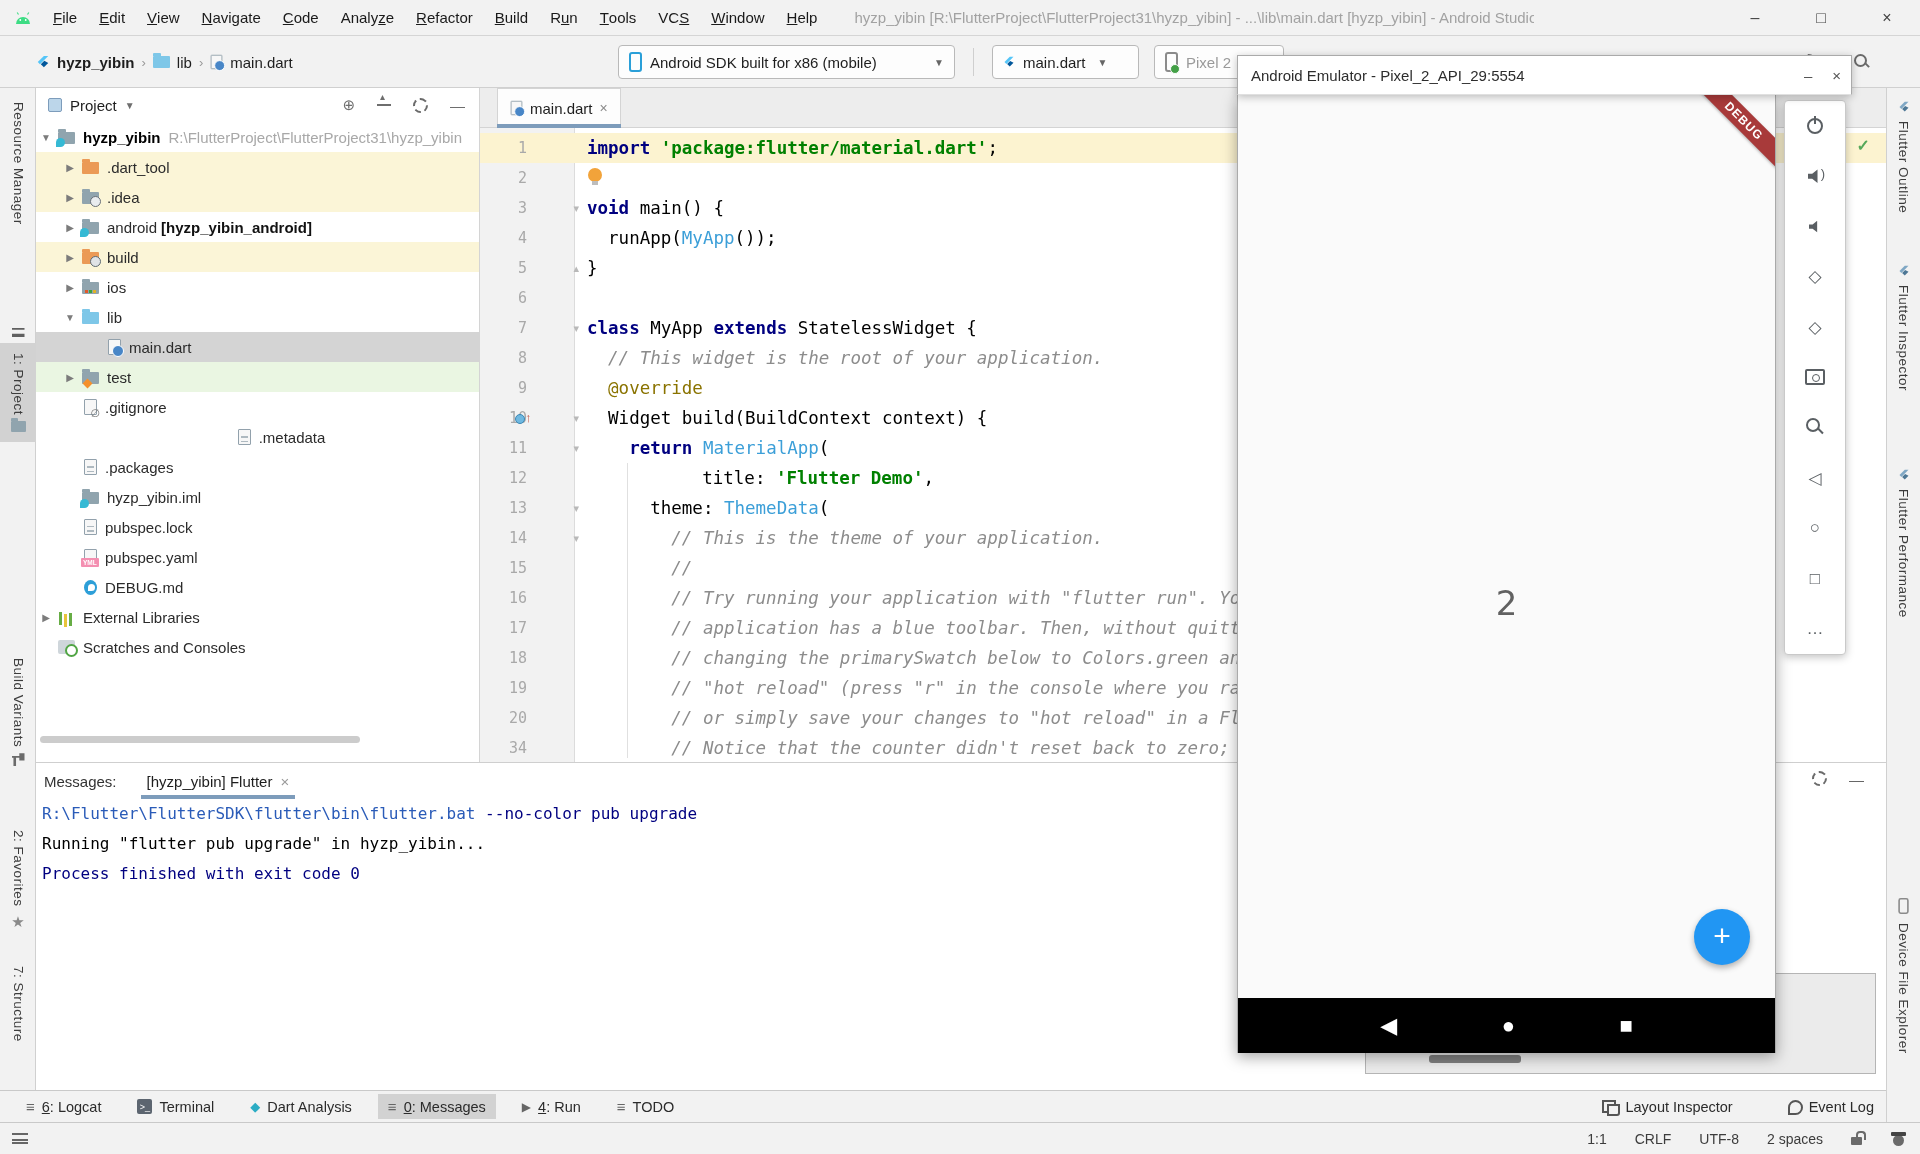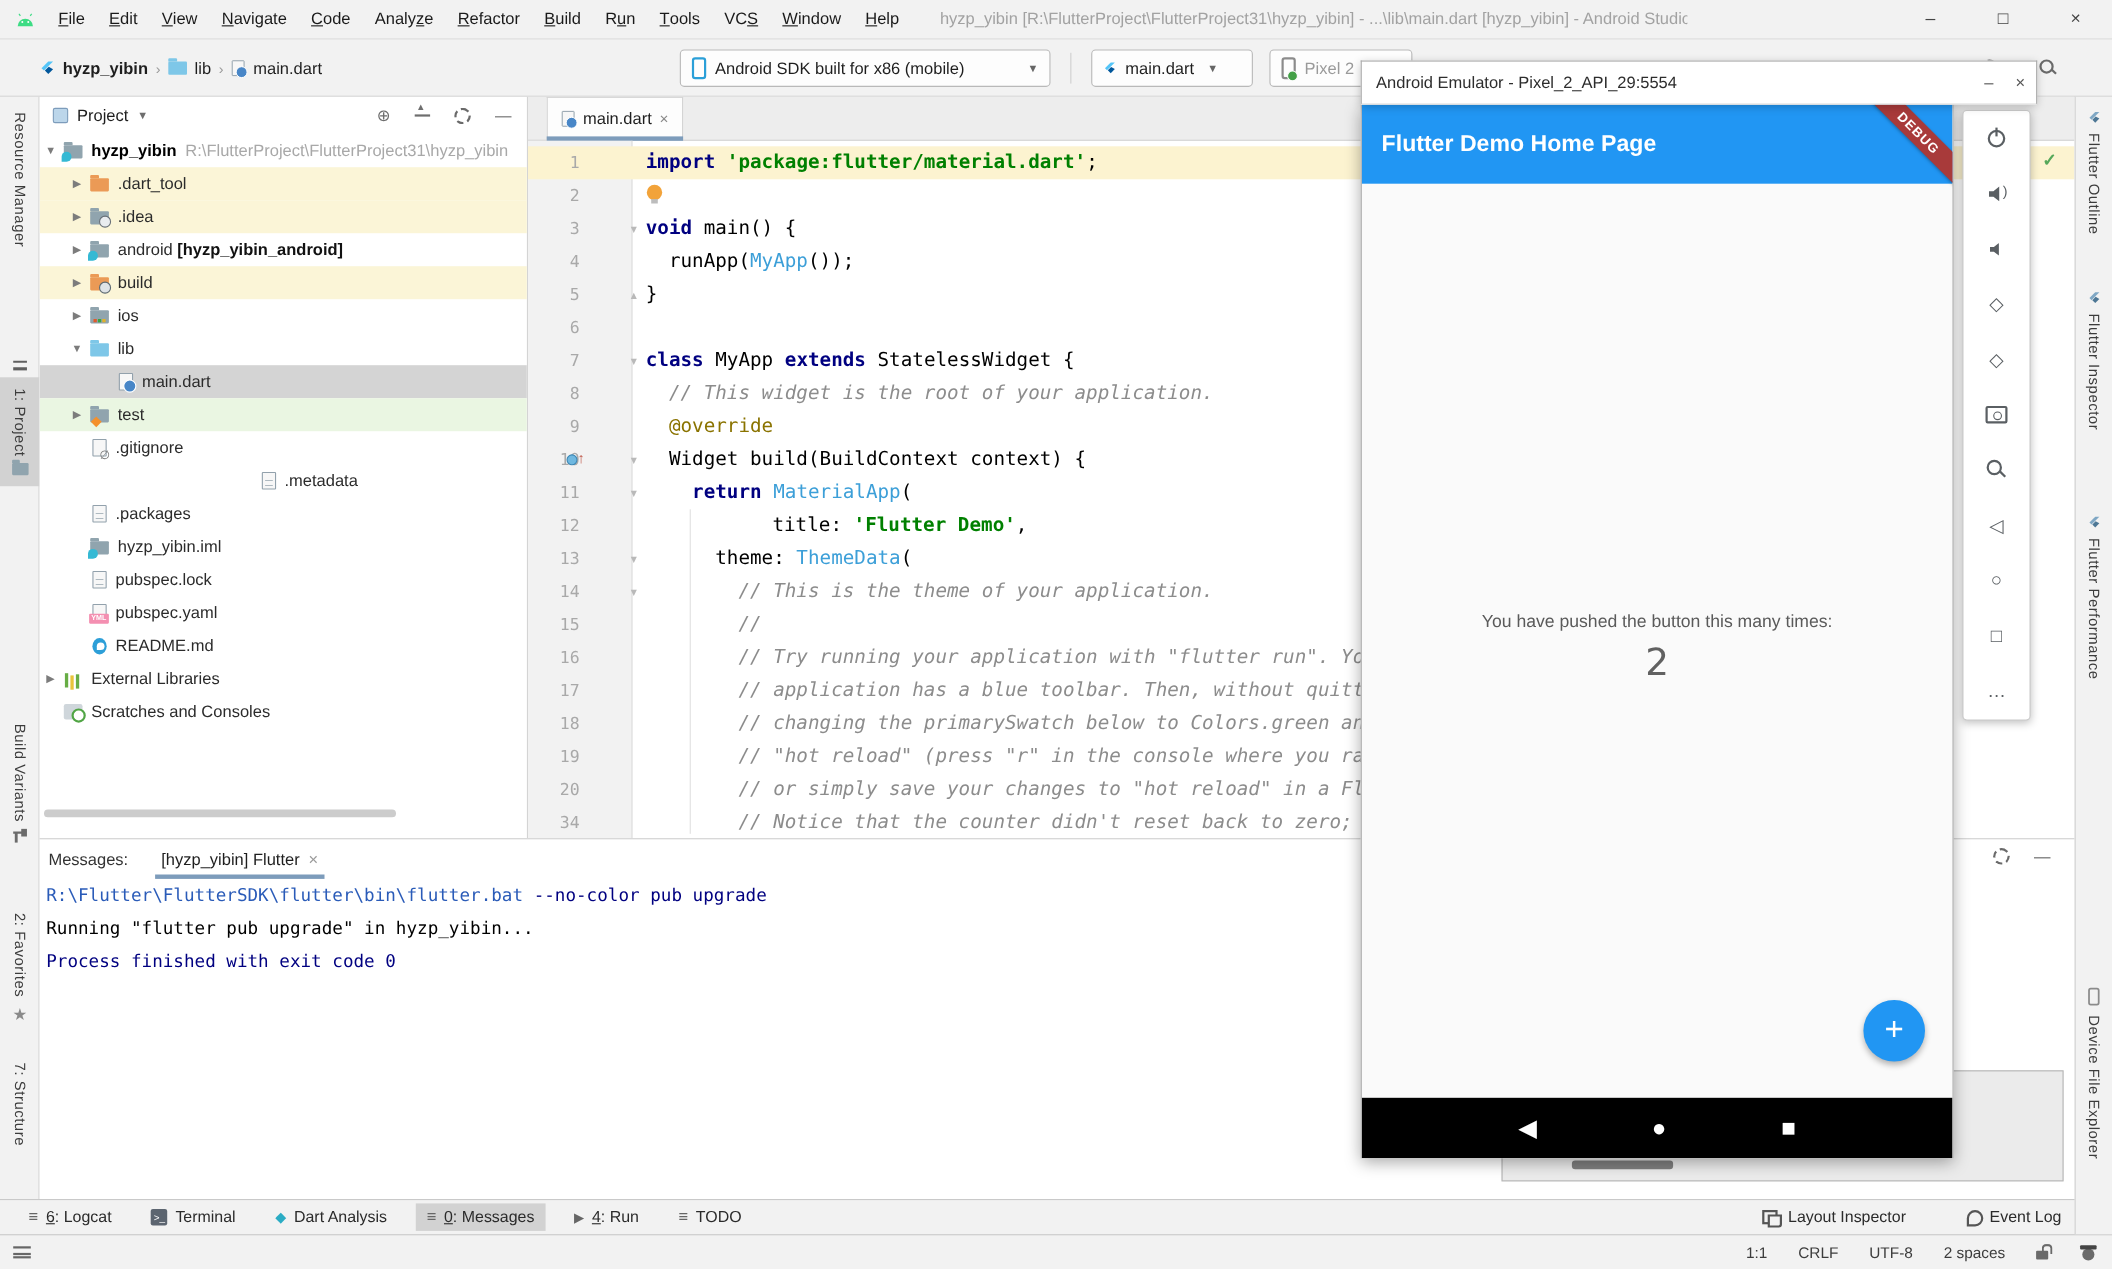--- a/index.html
+++ b/index.html
@@ -379,21 +379,21 @@
         <span class="lbl">pubspec.lock</span>
       </div>
       <div class="tree-row" style="padding-left: 28px;">
         <span class="arrow"></span>
         <span class="ti file file-yaml"></span>
         <span class="lbl">pubspec.yaml</span>
       </div>
       <div class="tree-row" style="padding-left: 28px;">
         <span class="arrow"></span>
         <span class="ti file file-readme"></span>
-        <span class="lbl">README.md</span>
+        <span class="lbl">DEBUG.md</span>
       </div>
       <div class="tree-row" style="padding-left: 4px;">
         <span class="arrow">▶</span>
         <span class="ti ext-lib"></span>
         <span class="lbl">External Libraries</span>
       </div>
       <div class="tree-row" style="padding-left: 4px;">
         <span class="arrow"></span>
         <span class="ti scratches"></span>
         <span class="lbl">Scratches and Consoles</span>
@@ -646,25 +646,21 @@
 
 <div id="emu-title" class="abs">
   <span class="t">Android Emulator - Pixel_2_API_29:5554</span>
   <span class="btns">
     <span>–</span>
     <span>×</span>
   </span>
 </div>
 
 <div id="emu-phone" class="abs">
-  <div id="p-appbar">
-    <span class="t">Flutter Demo Home Page</span>
-  </div>
   <div id="debug-ribbon">DEBUG</div>
-  <div id="p-body-label">You have pushed the button this many times:</div>
   <div id="p-counter">2</div>
   <div id="p-fab">
       <span>+</span>
     </div>
   <div id="p-nav">
     <span>◀</span>
     <span>●</span>
     <span>■</span>
   </div>
 </div>

